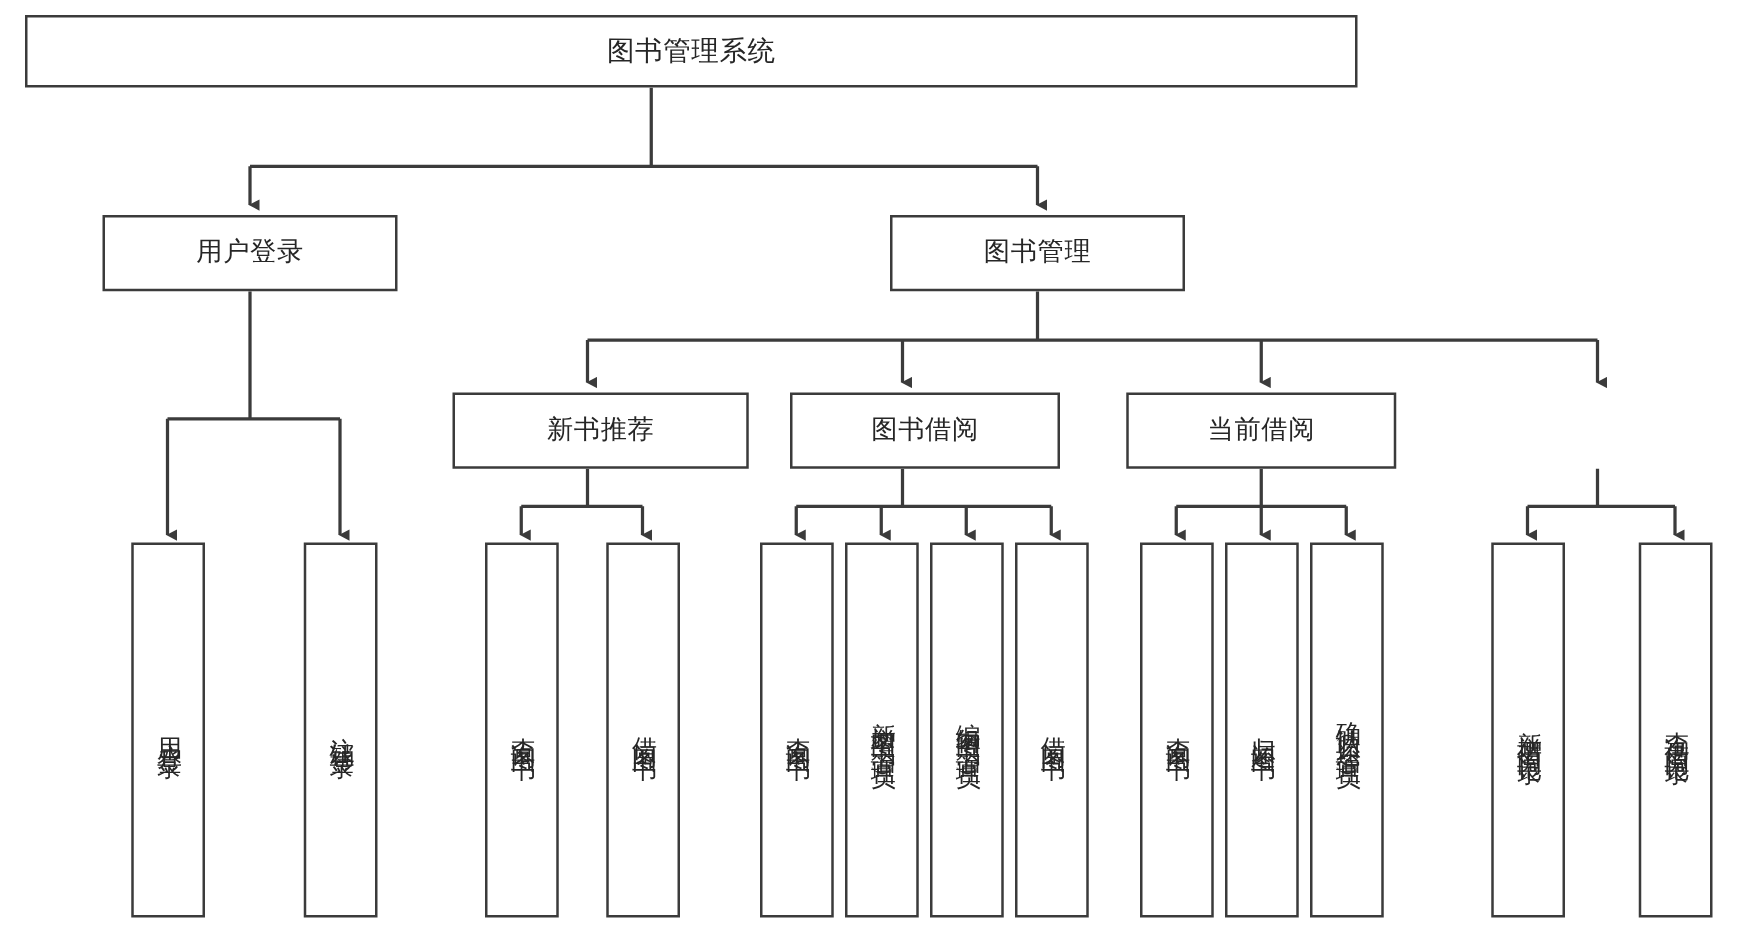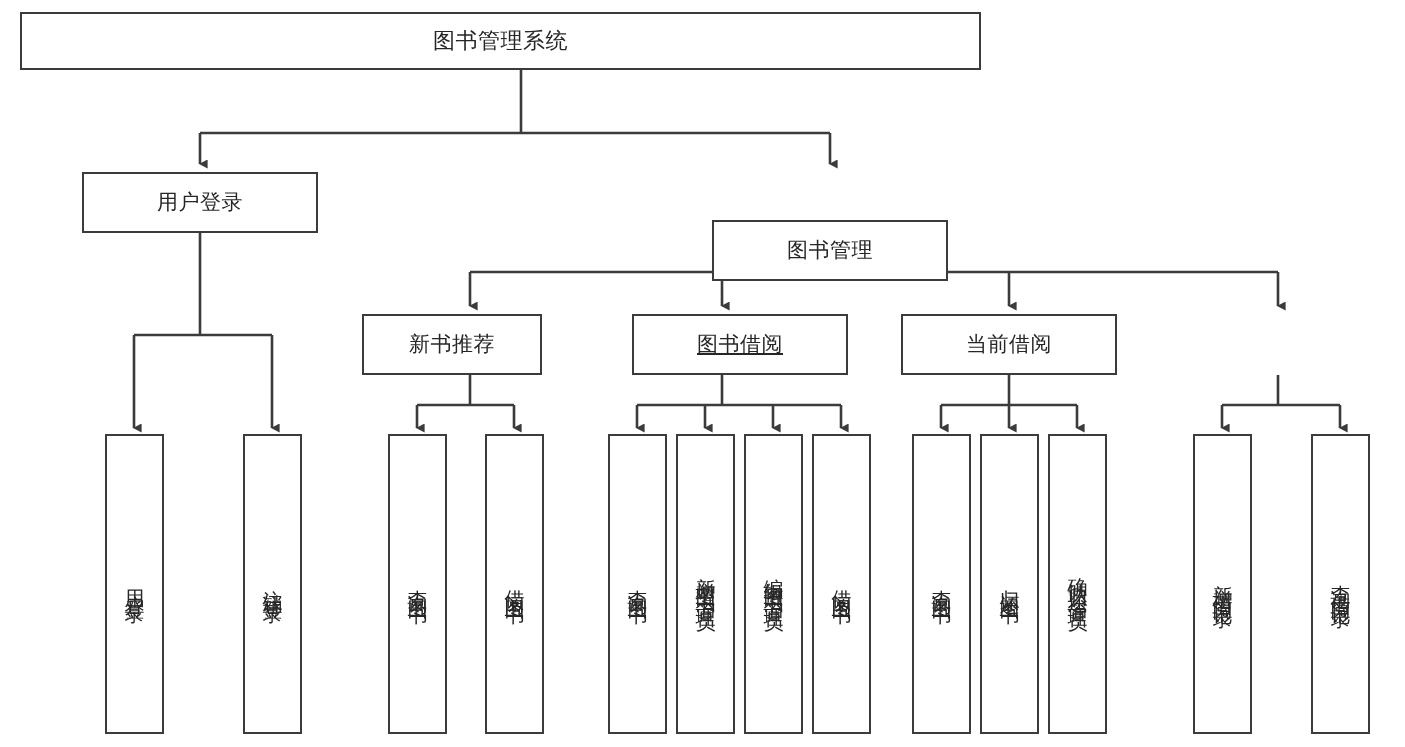--- a/index.html
+++ b/index.html
@@ -123,35 +123,35 @@
       <path d="M 1009,405 L 1009,428" marker-end="url(#arrowhead)"></path>
       <path d="M 1077,405 L 1077,428" marker-end="url(#arrowhead)"></path>
 
       <path d="M 1278,375 L 1278,405"></path>
       <path d="M 1222,405 L 1340,405"></path>
       <path d="M 1222,405 L 1222,428" marker-end="url(#arrowhead)"></path>
       <path d="M 1340,405 L 1340,428" marker-end="url(#arrowhead)"></path>
     </g>
   </svg>
 
-  <div class="node horiz root" style="left:20px; top:12px; width:961px; height:58px;">
+  <div class="node horiz root" style="left:20px; top:12px; width:1066px; height:58px;">
     <span class="label">图书管理系统</span>
   </div>
 
   <div class="node horiz" style="left:82px; top:172px; width:236px; height:61px;">
     <span class="label">用户登录</span>
   </div>
-  <div class="node horiz" style="left:712px; top:172px; width:236px; height:61px;margin-top:48px;">
+  <div class="node horiz" style="left:712px; top:172px; width:236px; height:61px;">
     <span class="label">图书管理</span>
   </div>
 
-  <div class="node horiz" style="left:362px; top:314px; width:180px; height:61px;">
+  <div class="node horiz" style="left:362px; top:314px; width:237px; height:61px;">
     <span class="label">新书推荐</span>
   </div>
-  <div class="node horiz" style="left:632px; top:314px; width:216px; height:61px;text-decoration:underline;">
+  <div class="node horiz" style="left:632px; top:314px; width:216px; height:61px;">
     <span class="label">图书借阅</span>
   </div>
   <div class="node horiz" style="left:901px; top:314px; width:216px; height:61px;">
     <span class="label">当前借阅</span>
   </div>
 
   <div class="node vert" style="left:105px; top:434px; width:59px; height:300px;">
     <span class="label">用户登录</span>
   </div>
   <div class="node vert" style="left:243px; top:434px; width:59px; height:300px;">

